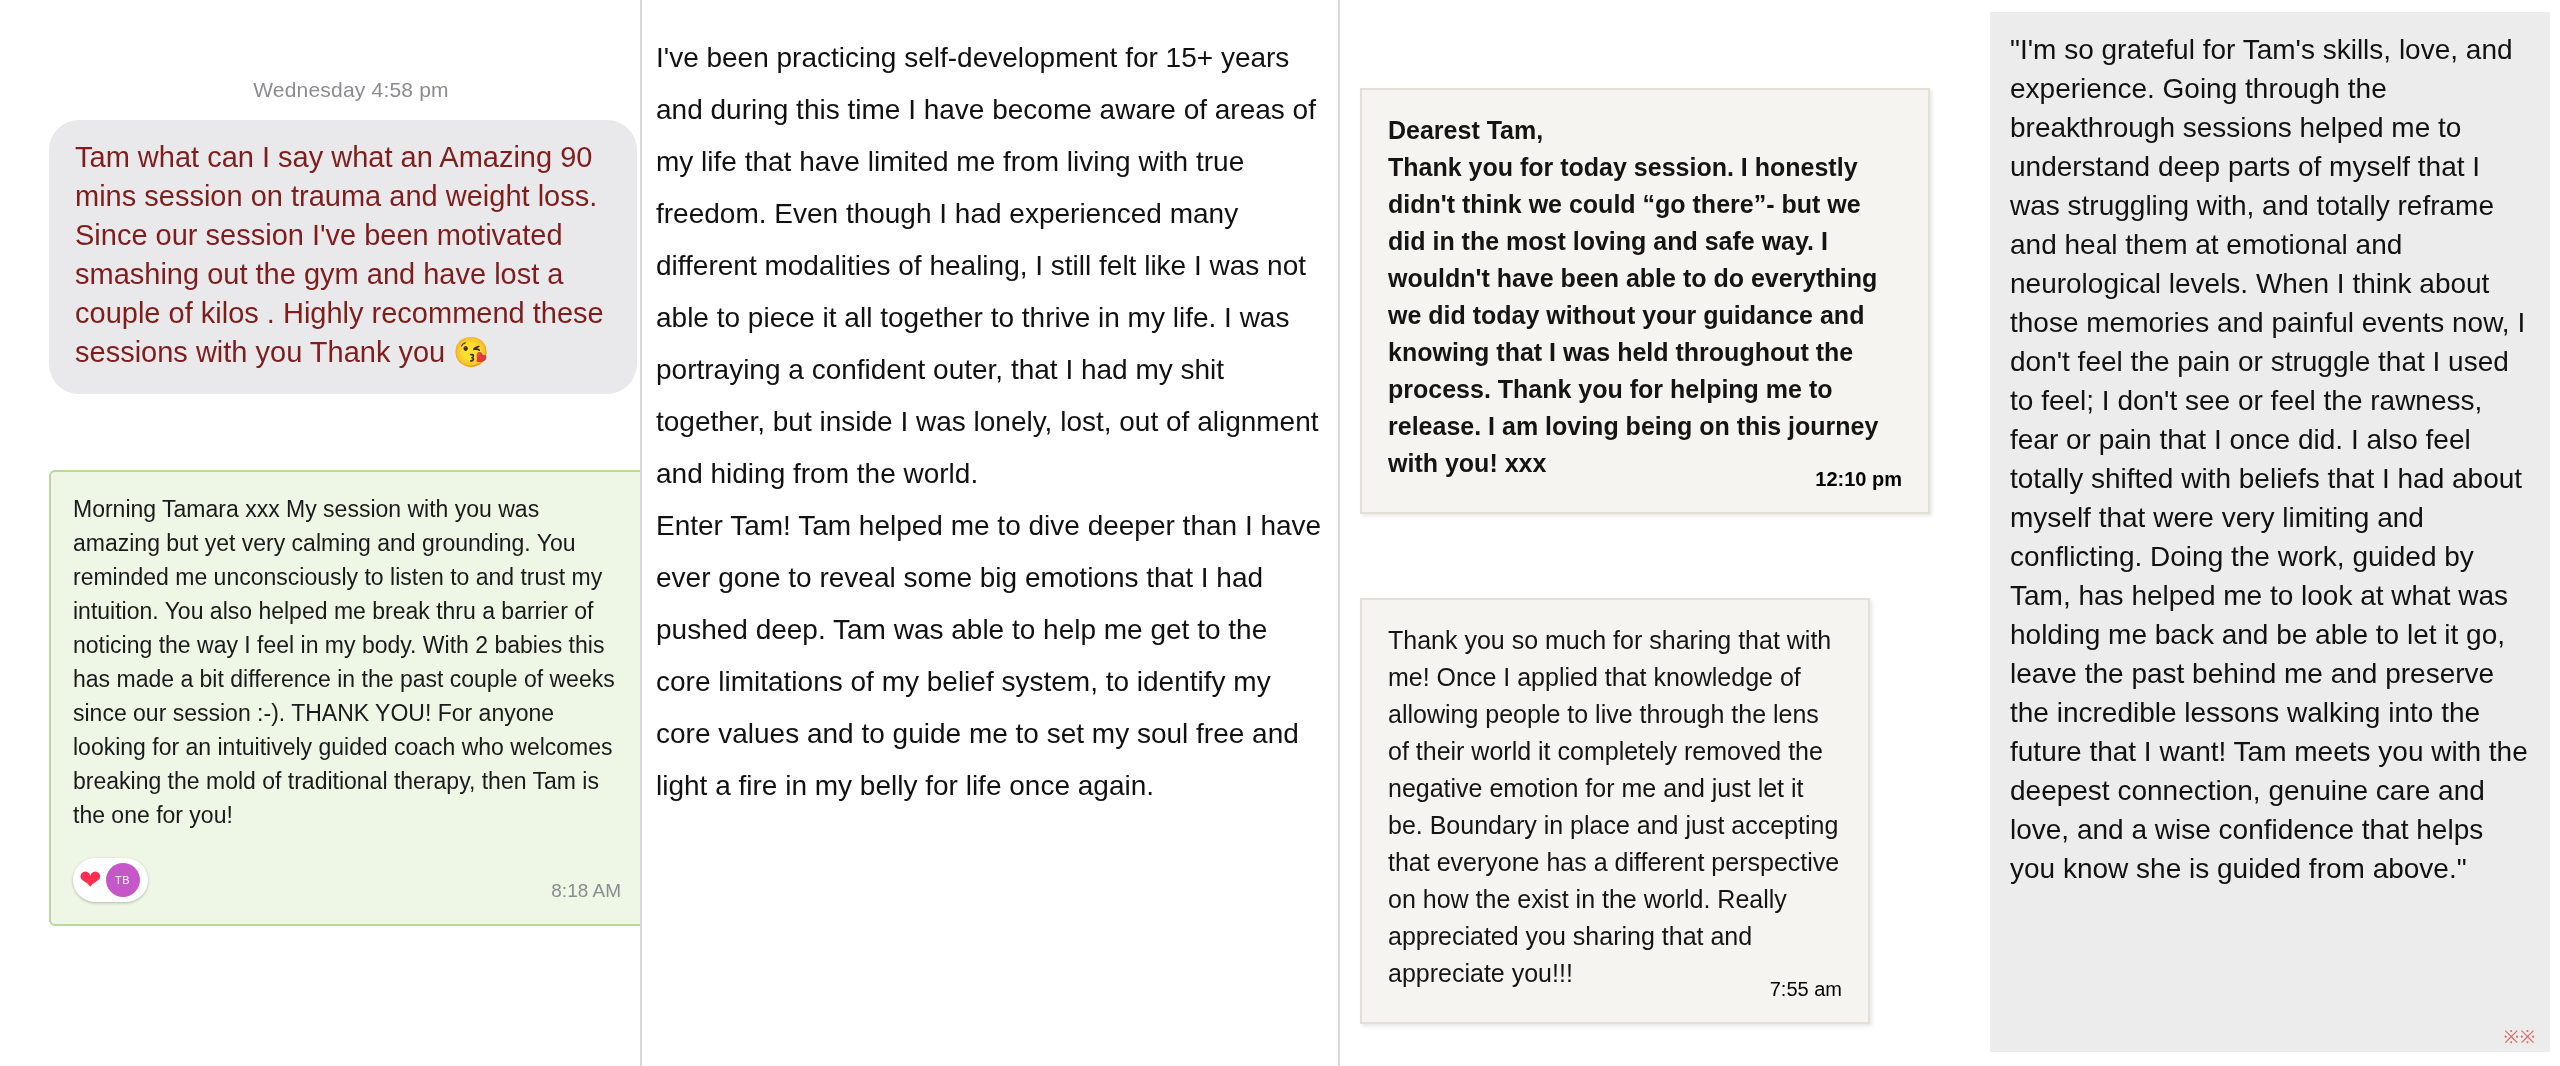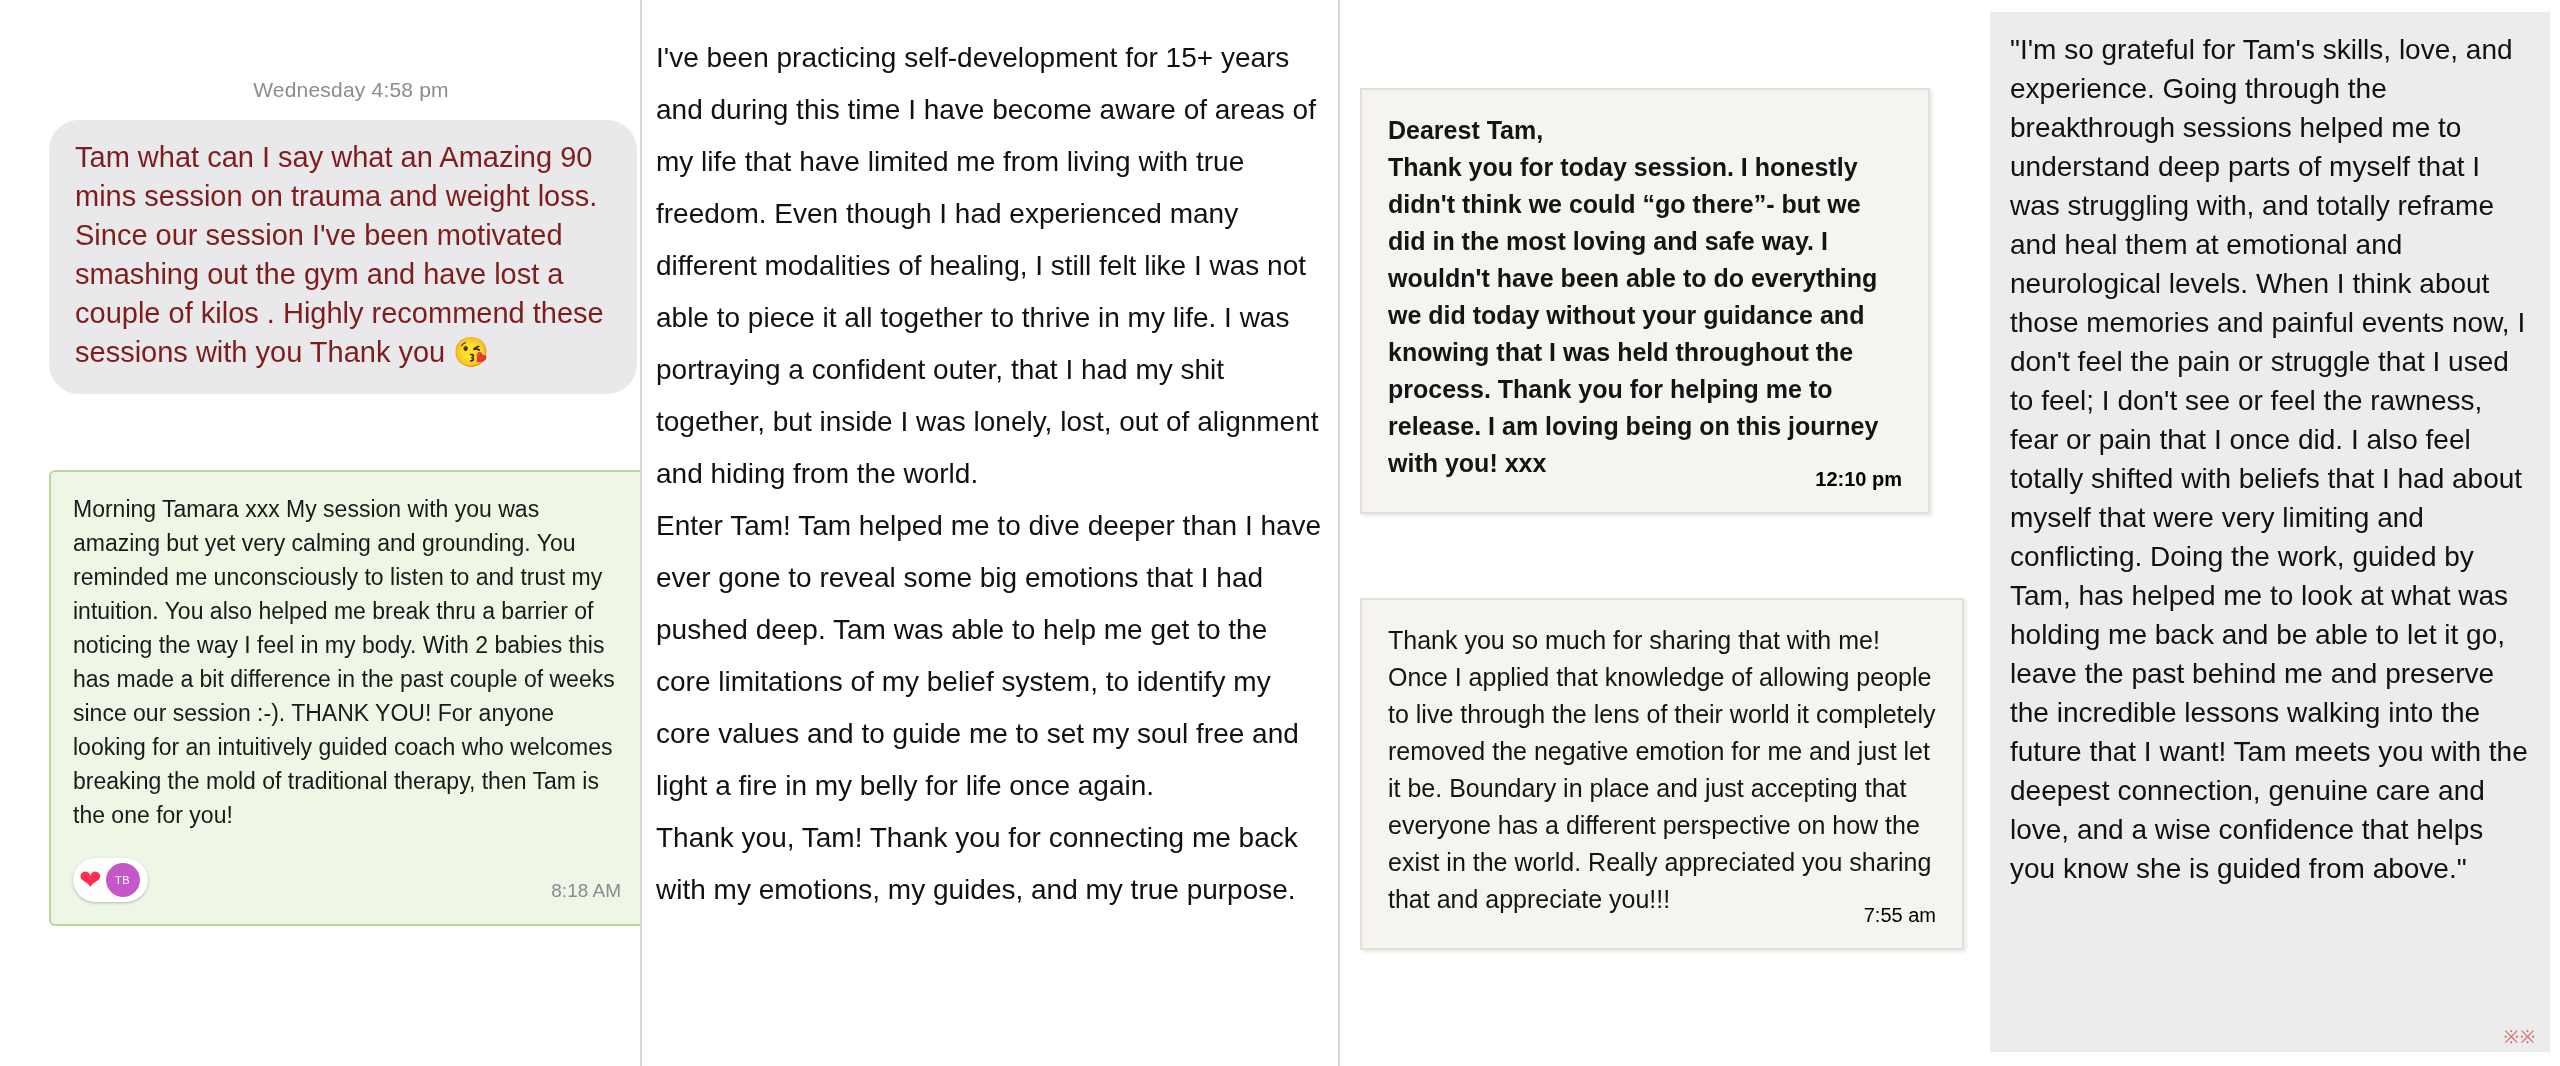--- a/index.html
+++ b/index.html
@@ -158,21 +158,21 @@
     border: 2px solid #e3e0d8;
     box-shadow: 2px 2px 4px rgba(0,0,0,0.10);
     box-sizing: border-box;
     padding: 22px 26px 30px 26px;
     font-size: 25px;
     line-height: 37px;
     color: #141414;
   }
 
   .card-a { left: 20px; top: 88px; width: 570px; font-weight: bold; }
-  .card-b { left: 20px; top: 598px; width: 604px; }
+  .card-b { left: 20px; top: 598px; width: 510px; }
 
   .card-time {
     position: absolute;
     right: 26px;
     bottom: 14px;
     font-size: 20px;
     color: #000000;
   }
 
   
@@ -225,21 +225,20 @@
         </div>
       </div>
       <div class="c1-time-right">8:18 AM</div>
     </div>
   </div>
 
   <div class="col2">
     <div class="c2-text">
       <p>I've been practicing self-development for 15+ years and during this time I have become aware of areas of my life that have limited me from living with true freedom. Even though I had experienced many different modalities of healing, I still felt like I was not able to piece it all together to thrive in my life. I was portraying a confident outer, that I had my shit together, but inside I was lonely, lost, out of alignment and hiding from the world.</p>
       <p>Enter Tam! Tam helped me to dive deeper than I have ever gone to reveal some big emotions that I had pushed deep. Tam was able to help me get to the core limitations of my belief system, to identify my core values and to guide me to set my soul free and light a fire in my belly for life once again.</p>
-      <p>Thank you, Tam! Thank you for connecting me back with my emotions, my guides, and my true purpose.</p>
     </div>
   </div>
 
   <div class="col3">
     <div class="paper-card card-a">
       <span style="white-space: pre-line;">Dearest Tam,
 Thank you for today session. I honestly didn't think we could “go there”- but we did in the most loving and safe way. I wouldn't have been able to do everything we did today without your guidance and knowing that I was held throughout the process. Thank you for helping me to release. I am loving being on this journey with you! xxx</span>
       <div class="card-time">12:10 pm</div>
     </div>
 

